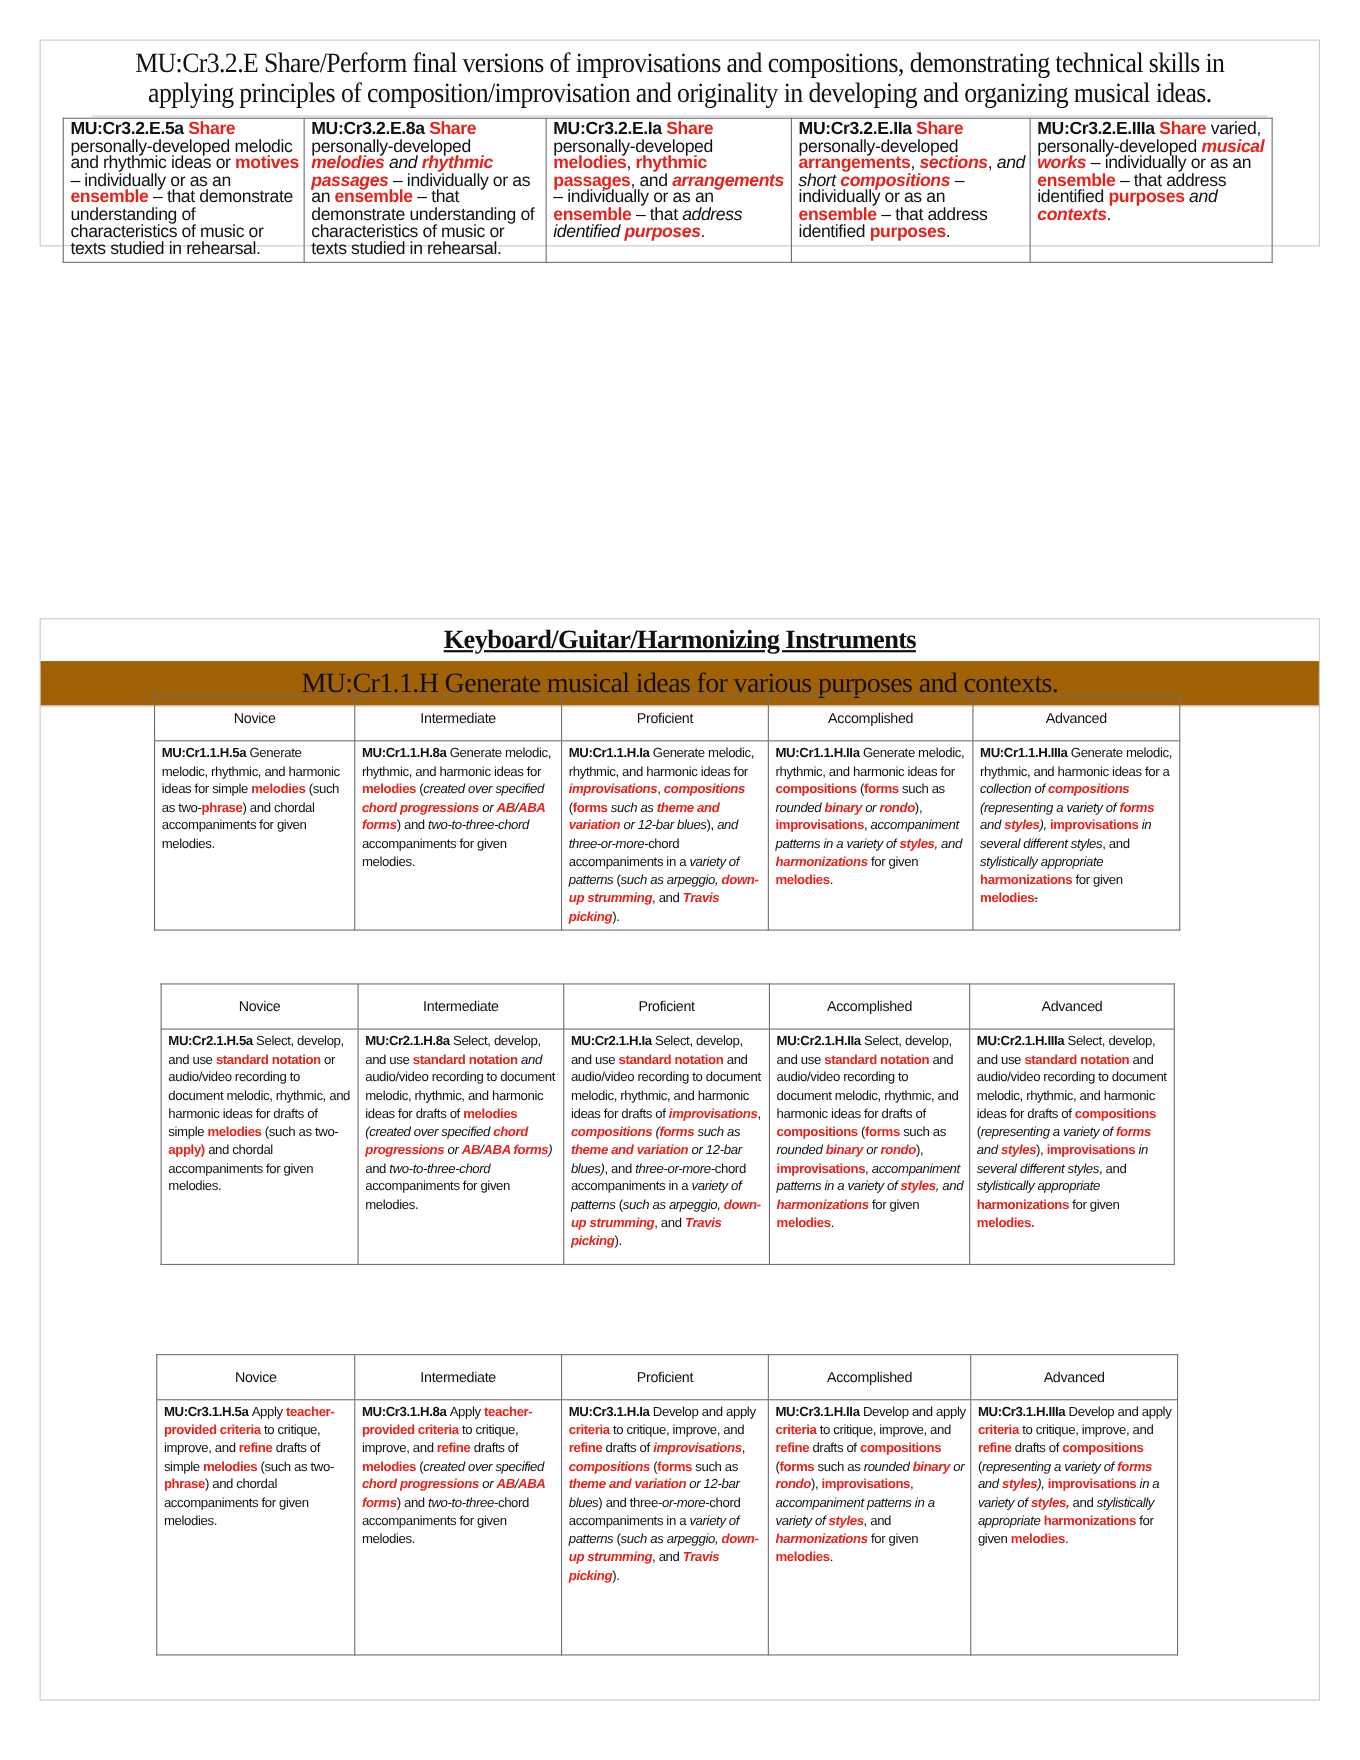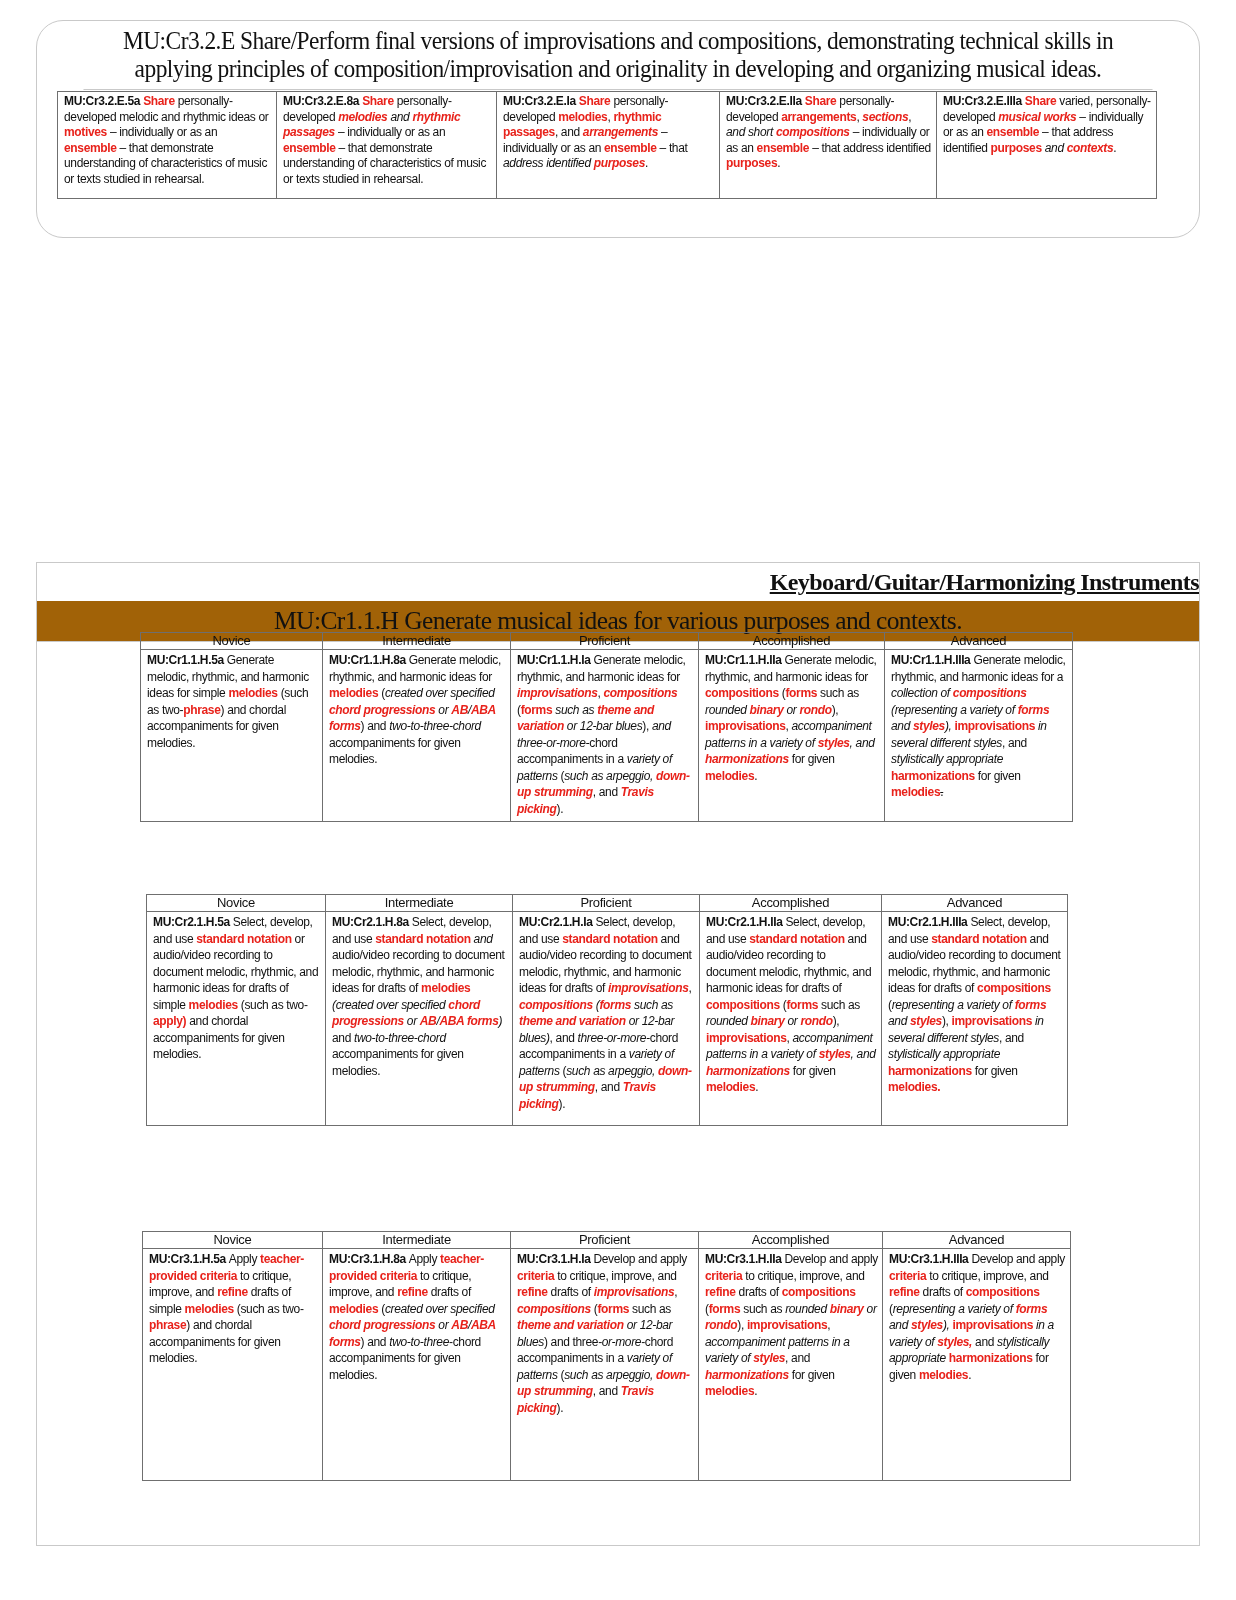--- a/index.html
+++ b/index.html
@@ -1,37 +1,37 @@
 <!DOCTYPE html>
 <html><head>
 <meta charset="utf-8">
 <style>
   html, body { margin:0; padding:0; background:#ffffff; }
   body { width:1236px; height:1600px; position:relative; overflow:hidden; color:#111; }
   .serif { font-family: "Liberation Serif", "DejaVu Serif", serif; }
   .sans { font-family: "Liberation Sans", "DejaVu Sans", sans-serif; }
 
   .block { position:absolute; left:36px; width:1164px; border:1px solid #c9c9c9; box-sizing:border-box; background:#fff; }
-  .block1 { top:20px; height:218px;border-radius:27px; }
+  .block1 { top:36px; height:188px; }
   .block2 { top:562px; height:984px; }
 
   .row-title { border-bottom:1px solid #c9c9c9; text-align:center; font-size:25.5px; line-height:28px; letter-spacing:-0.6px; transform:scaleX(0.92); }
   .b1-title { padding:6px 0 6px 0; }
 
   .std-table { position:absolute; border-collapse:collapse; table-layout:fixed; }
   .std-table td { border:1px solid #6f6f6f; vertical-align:top; padding:2px 4px 4px 6px; font-size:12px; line-height:16.5px; letter-spacing:-0.35px; }
-  .std-table th { border:1px solid #6f6f6f; font-weight:normal; font-size:13px; line-height:16px; padding:0; text-align:center; letter-spacing:-0.3px; }
-  .t1 td { font-size:12px; line-height:15.5px; }
+  .std-table th { border:1px solid #6f6f6f; font-weight:normal; font-size:13px; line-height:16px; padding:12px; text-align:center; letter-spacing:-0.3px; }
+  .t1 td { font-size:16px; line-height:15.5px; }
 
   .r { color:#e8221b; font-weight:bold; }
   .i { font-style:italic; }
   .b { font-weight:bold; }
   .strike { text-decoration:line-through; }
 
-  .heading-kgh { text-align:right; font-weight:bold; text-decoration:underline; font-size:24px; line-height:38px; border-bottom:4px solid #84cc16; letter-spacing:-0.6px; }
+  .heading-kgh { text-align:center; font-weight:bold; text-decoration:underline; font-size:24px; line-height:38px; border-bottom:4px solid #84cc16; letter-spacing:-0.6px; }
   .sec-title { position:absolute; left:0; right:0; text-align:center; font-size:25.5px; line-height:28px; letter-spacing:-0.6px; border-top:1px solid #c9c9c9; border-bottom:1px solid #c9c9c9; background:#a16207; }
 </style>
 </head>
 <body>
 
 <div class="block block1">
   <div class="row-title serif b1-title">
     <span>MU:Cr3.2.E Share/Perform final versions of improvisations and compositions, demonstrating technical skills in applying principles of composition/improvisation and originality in developing and organizing musical ideas.</span>
   </div>
   <table class="std-table t1 sans" style="left:20px; top:70px; width:1099px;">

